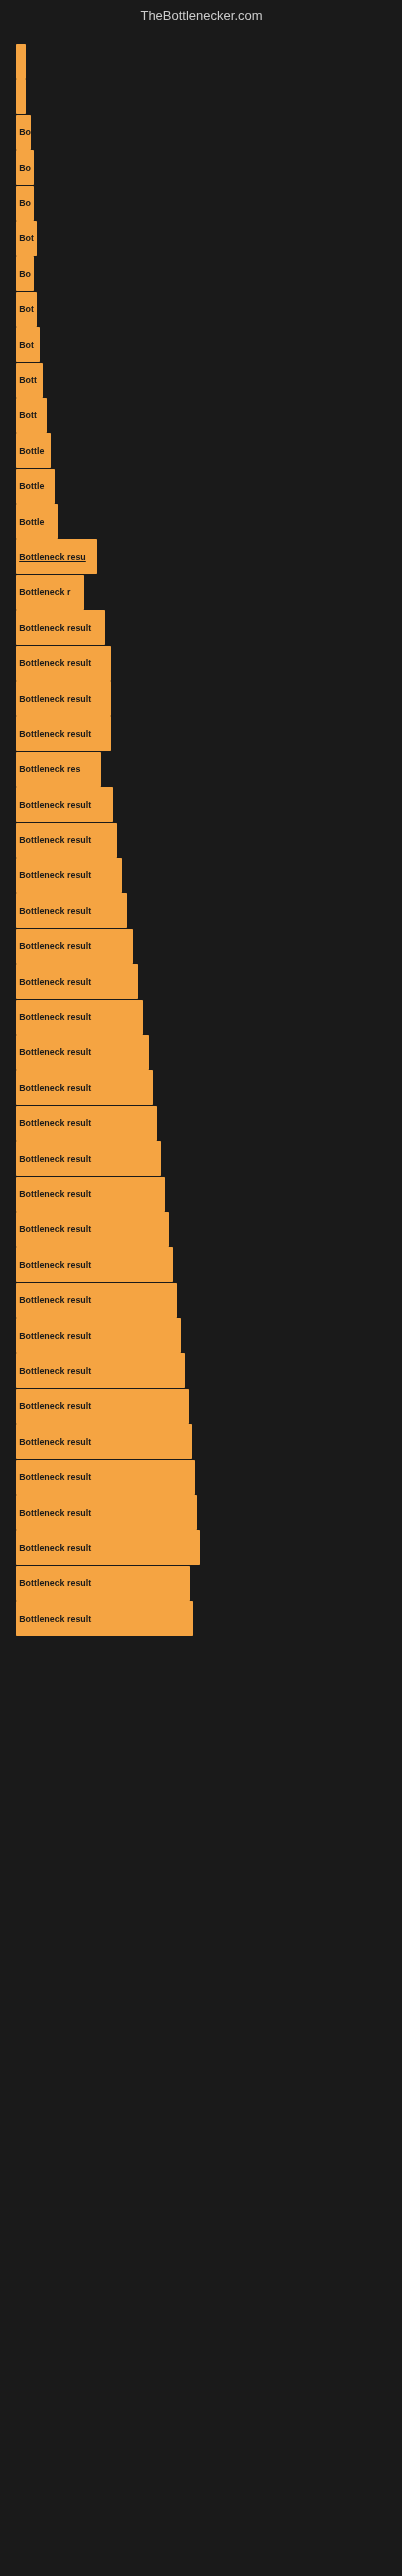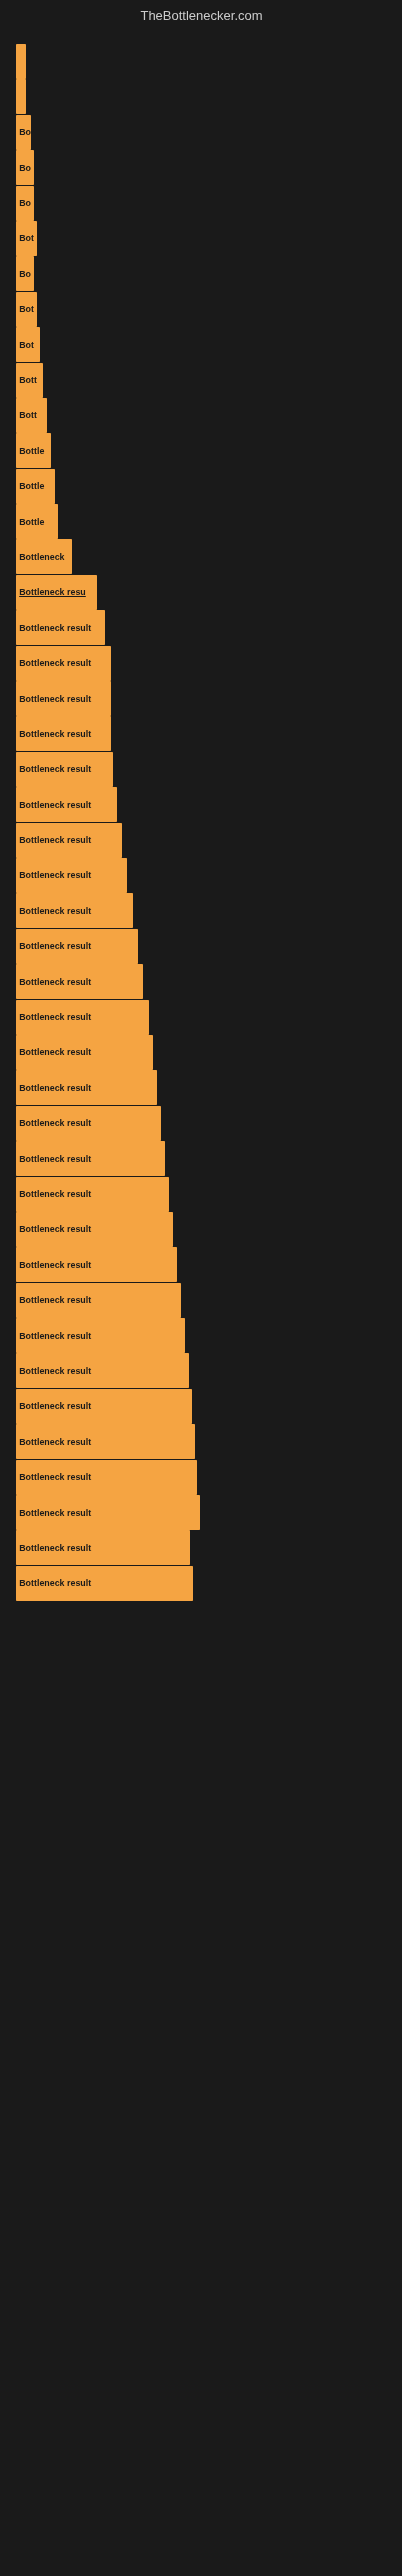--- a/index.html
+++ b/index.html
@@ -94,36 +94,39 @@
     <div class="bar-row">
       <div class="bar" style="width: 35px;">Bottle</div>
     </div>
     <div class="bar-row">
       <div class="bar" style="width: 39px;">Bottle</div>
     </div>
     <div class="bar-row">
       <div class="bar" style="width: 42px;">Bottle</div>
     </div>
     <div class="bar-row">
-      <div class="bar" style="width: 56px;">Bottleneck</div>
+      <div class="bar" style="width: 81px; text-decoration: underline;">Bottleneck resu</div>
     </div>
     <div class="bar-row">
-      <div class="bar" style="width: 81px; text-decoration: underline;">Bottleneck resu</div>
+      <div class="bar" style="width: 68px;">Bottleneck r</div>
     </div>
     <div class="bar-row">
       <div class="bar" style="width: 89px;">Bottleneck result</div>
     </div>
     <div class="bar-row">
       <div class="bar" style="width: 95px;">Bottleneck result</div>
     </div>
     <div class="bar-row">
       <div class="bar" style="width: 95px;">Bottleneck result</div>
     </div>
     <div class="bar-row">
       <div class="bar" style="width: 95px;">Bottleneck result</div>
+    </div>
+    <div class="bar-row">
+      <div class="bar" style="width: 85px;">Bottleneck res</div>
     </div>
     <div class="bar-row">
       <div class="bar" style="width: 97px;">Bottleneck result</div>
     </div>
     <div class="bar-row">
       <div class="bar" style="width: 101px;">Bottleneck result</div>
     </div>
     <div class="bar-row">
       <div class="bar" style="width: 106px;">Bottleneck result</div>
     </div>

